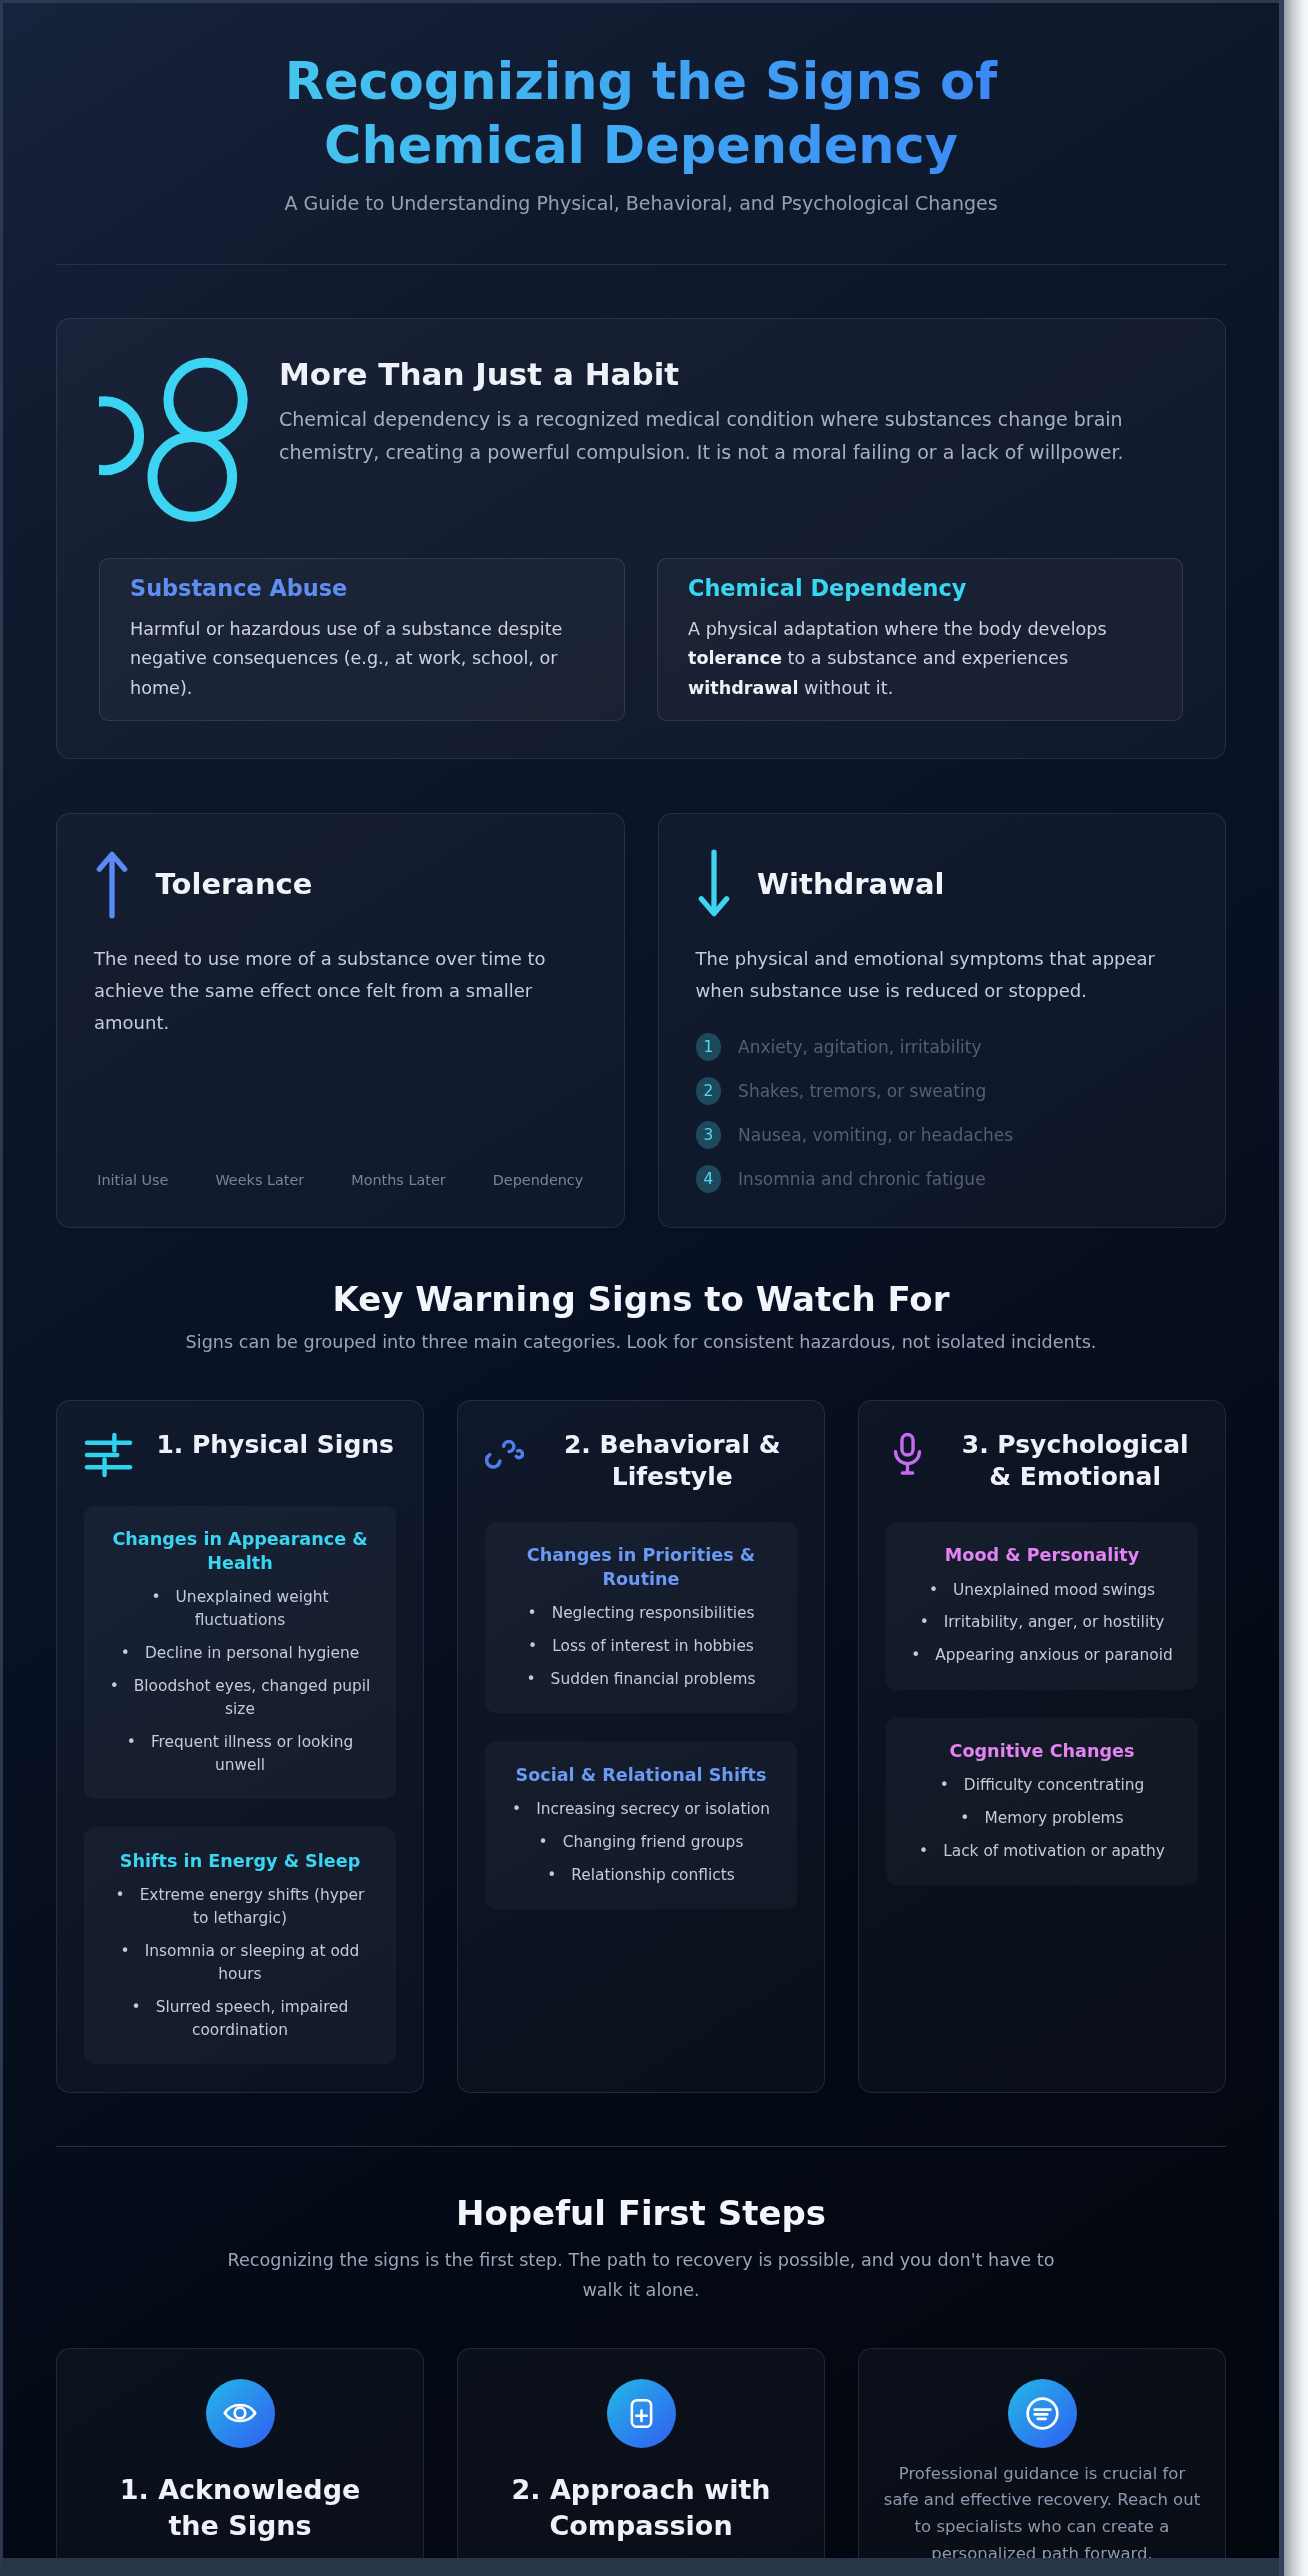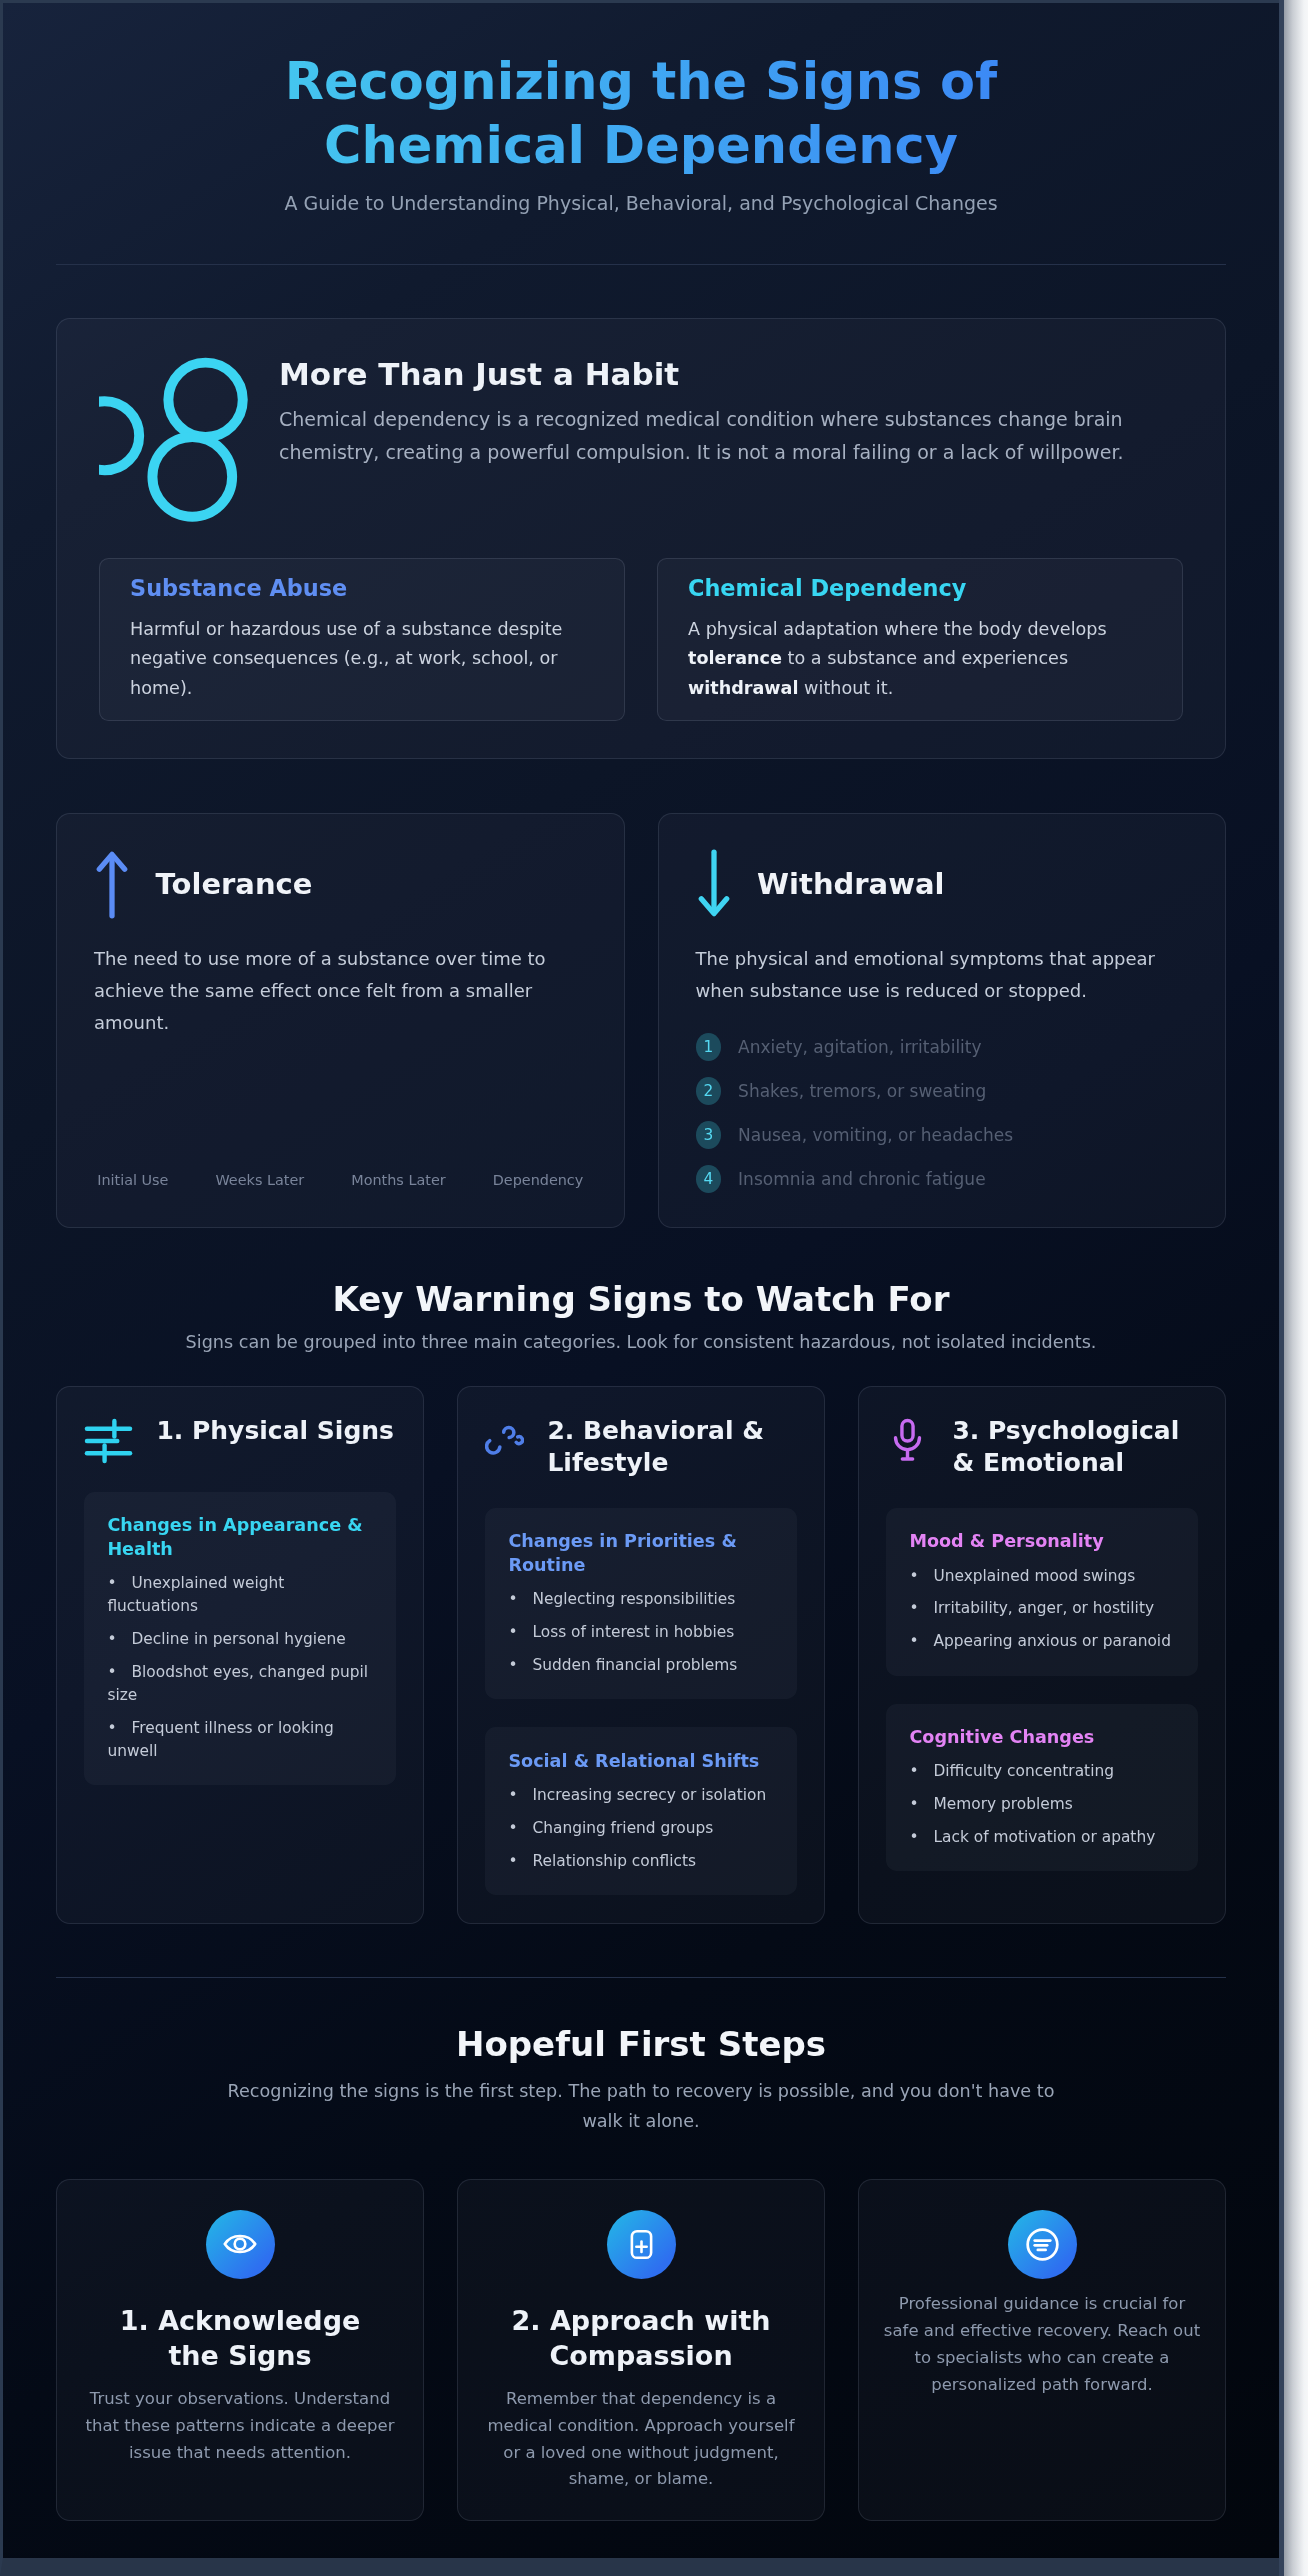--- a/index.html
+++ b/index.html
@@ -53,21 +53,21 @@
   .chart-labels{display:flex;justify-content:space-between;font-size:14.4px;color:#79849a;padding:0 3.2px;}
   .symptoms{list-style:none;margin:25.6px 0 0;padding:0;display:flex;flex-direction:column;gap:16px;}
   .symptoms li{display:flex;align-items:center;gap:17px;}
   .badge{flex:none;width:25.6px;height:28px;border-radius:50%;background:#1c4a5c;
          color:#55d9f2;font-size:15.4px;display:flex;align-items:center;justify-content:center;}
   .sym-text{font-size:17px;color:#555f73;}
 
   
   .section-title{margin:51px 0 0;text-align:center;font-size:34px;color:#f2f5f9;font-weight:bold;}
   .section-sub{margin:12.8px auto 0;text-align:center;font-size:17.6px;color:#9aa5b7;}
-  .warn-grid{display:grid;grid-template-columns:1fr 1fr 1fr;gap:33px;margin-top:34px;}
+  .warn-grid{display:grid;grid-template-columns:1fr 1fr 1fr;gap:33px;margin-top:48px;text-align:center;}
   .warn{padding:28px 27px;}
   .warn-head{display:flex;align-items:flex-start;gap:23.4px;}
   .warn-head h3{margin:0;font-size:25px;line-height:1.3;color:#eef2f8;font-weight:bold;}
   .warn .subcard{margin-top:28px;}
   .subcard h4{margin:0;font-size:17.6px;line-height:1.35;font-weight:bold;}
   .subcard ul{list-style:none;margin:10.7px 0 0;padding:0;display:flex;flex-direction:column;gap:9.6px;}
   .subcard li{font-size:15.4px;line-height:1.5;color:#c4cbd8;}
   .subcard li::before{content:"•";margin-right:15px;}
 
   
@@ -196,20 +196,28 @@
           </div>
           <div class="subcard">
             <h4 style="color: rgb(56, 214, 242);">Changes in Appearance &amp; Health</h4>
             <ul>
               <li>Unexplained weight fluctuations</li>
               <li>Decline in personal hygiene</li>
               <li>Bloodshot eyes, changed pupil size</li>
               <li>Frequent illness or looking unwell</li>
             </ul>
           </div>
+          <div class="subcard">
+            <h4 style="color: rgb(56, 214, 242);">Shifts in Energy &amp; Sleep</h4>
+            <ul>
+              <li>Extreme energy shifts (hyper to lethargic)</li>
+              <li>Insomnia or sleeping at odd hours</li>
+              <li>Slurred speech, impaired coordination</li>
+            </ul>
+          </div>
         </div>
 
         <div class="card warn">
           <div class="warn-head">
             <span class="icon" style="margin-top:7.5px;">
               <svg width="39" height="39" viewBox="0 0 100 100" fill="none" stroke="#4f7ee8" stroke-width="9" stroke-linecap="round">
                 <path d="M38,64 A17,17 0 1 1 12,48"></path>
                 <path d="M48,26 A13,13 0 1 1 62,40"></path>
                 <path d="M84,38 A9,9 0 1 1 80,52"></path>
               </svg>

